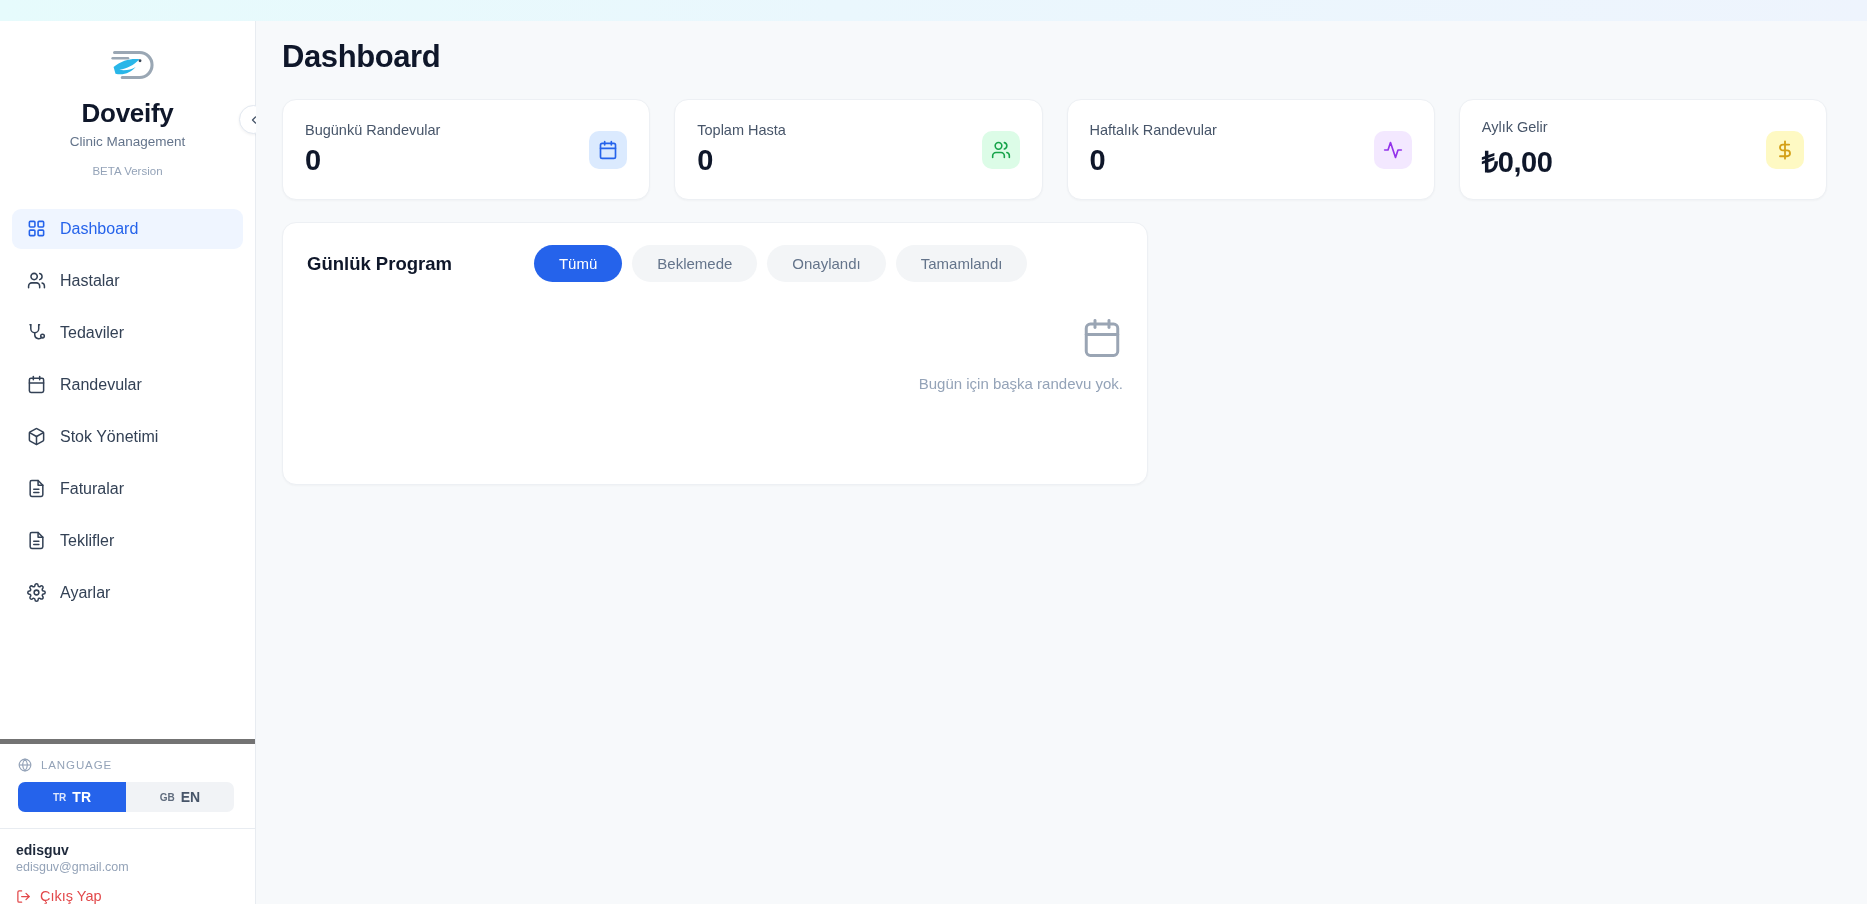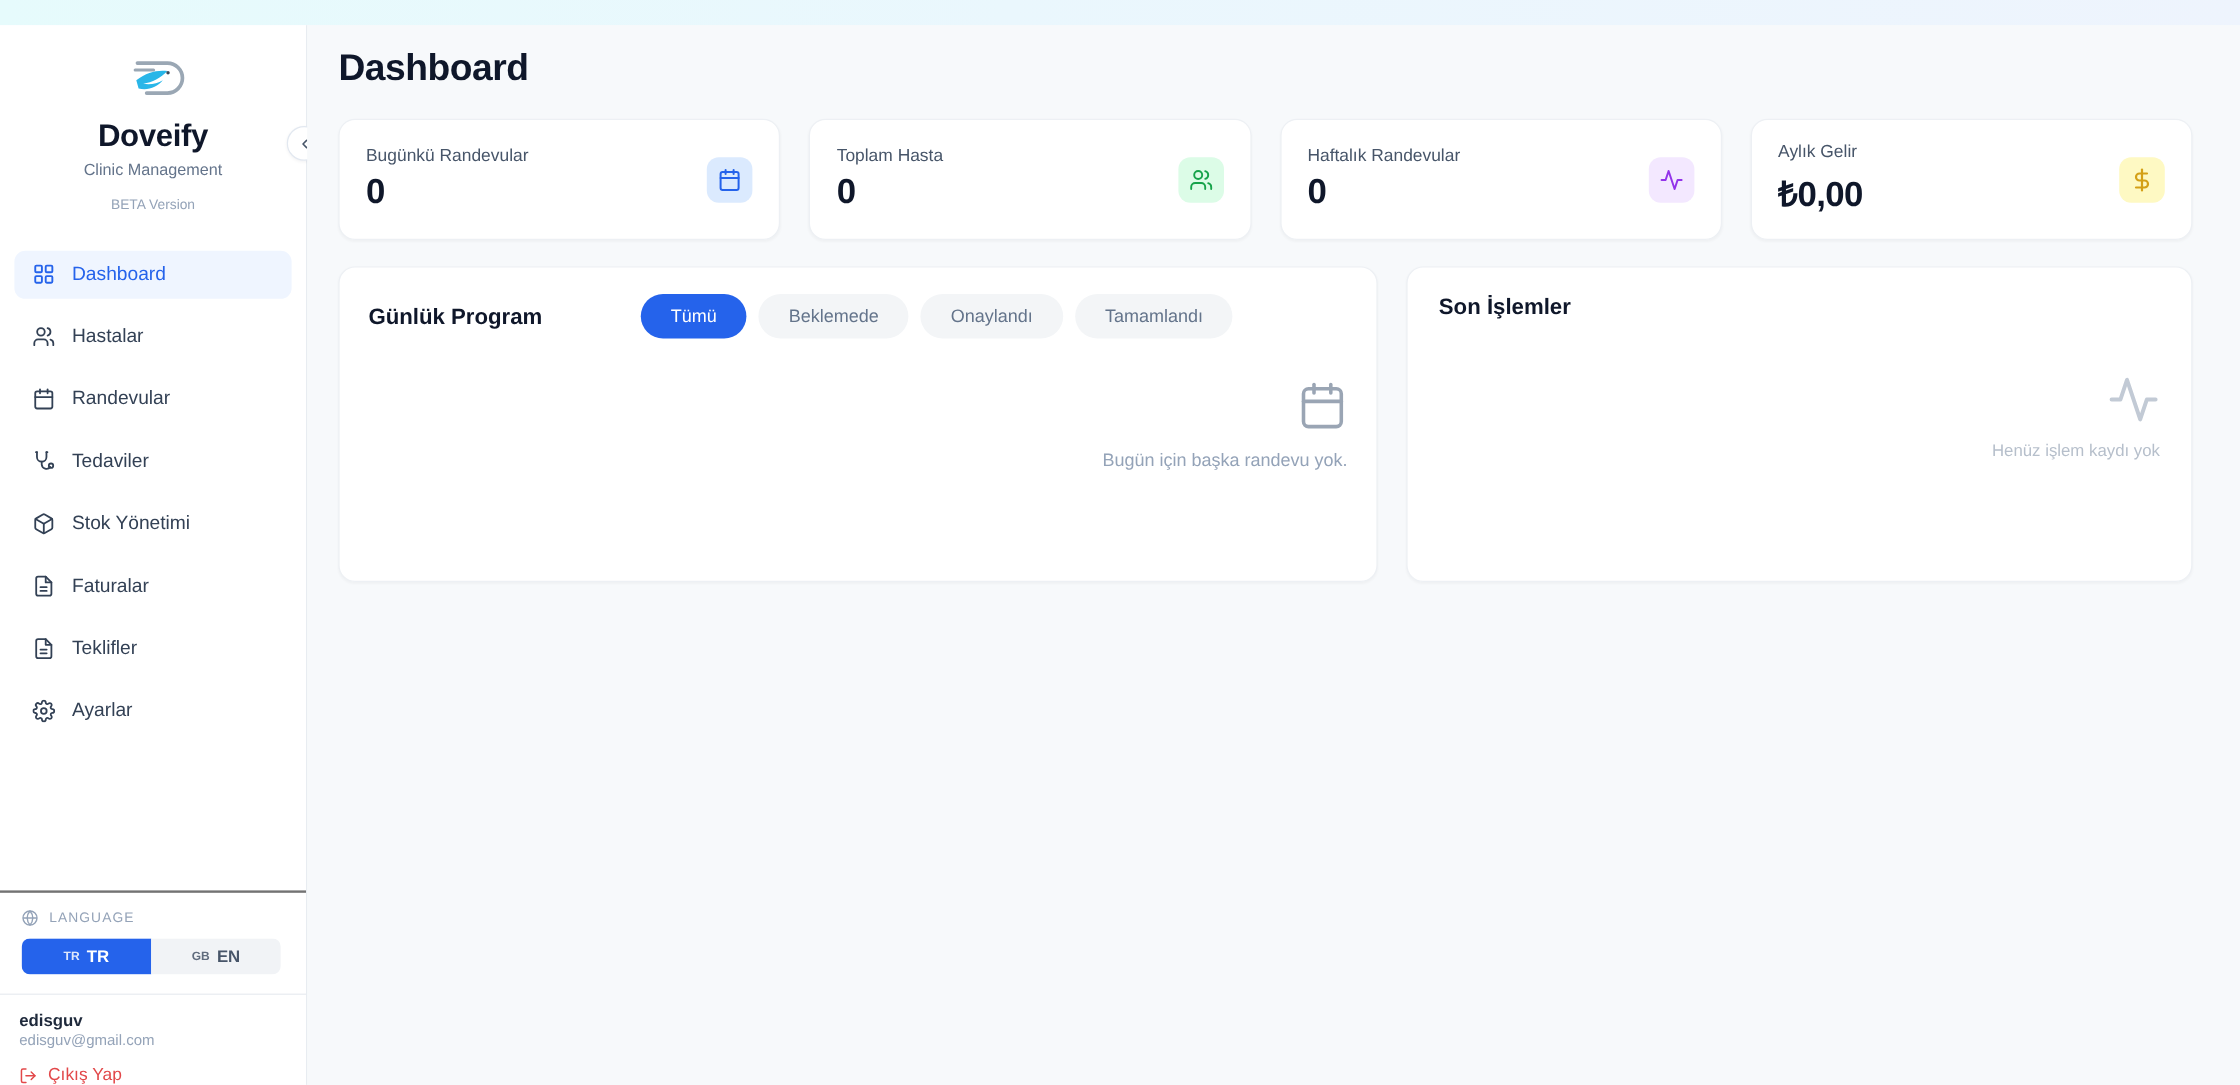--- a/index.html
+++ b/index.html
@@ -47,21 +47,21 @@
     display:flex; align-items:center; gap:14px;
     height:40px; padding:0 14px; margin-bottom:12px;
     border-radius:9px; cursor:pointer;
     color:#334155; font-size:16px;
   }
   .nav-item .ico{ width:20px; height:20px; display:flex; align-items:center; justify-content:center; flex:0 0 20px; }
   .nav-item.active{ background:#eff5ff; color:#2563eb; }
   .nav-item.active .ico{ color:#2563eb; }
 
   
-  .lang-block{ border-top:2px solid #737373; padding:14px 18px 16px;text-align:center; }
+  .lang-block{ border-top:5px solid #737373; padding:14px 18px 16px;text-align:center; }
   .lang-head{ display:flex; align-items:center; gap:9px; color:#94a3b8; font-size:11.5px; letter-spacing:.9px; margin-bottom:10px; }
   .lang-toggle{ display:flex; border-radius:7px; overflow:hidden; width:216px; }
   .lang-btn{
     flex:1; height:30px; display:flex; align-items:center; justify-content:center; gap:6px;
     background:#f1f3f6; color:#475569; font-size:14px; font-weight:bold; cursor:pointer;
   }
   .lang-btn .cc{ font-size:10px; font-weight:bold; opacity:.85; }
   .lang-btn.active{ background:#2563eb; color:#ffffff; }
 
   
@@ -162,40 +162,40 @@
             <path d="M22 21v-2a4 4 0 0 0-3-3.87"></path>
               <path d="M16 3.13a4 4 0 0 1 0 7.75"></path>
           </svg>
         </span>
         <span>Hastalar</span>
       </div>
 
       <div class="nav-item">
         <span class="ico">
           <svg width="19" height="19" viewBox="0 0 24 24" fill="none" stroke="currentColor" stroke-width="1.9" stroke-linecap="round" stroke-linejoin="round">
-            <rect x="3" y="4" width="18" height="18" rx="2"></rect>
-              <line x1="16" y1="2" x2="16" y2="6"></line>
-            <line x1="8" y1="2" x2="8" y2="6"></line>
-              <line x1="3" y1="10" x2="21" y2="10"></line>
-          </svg>
-        </span>
-        <span>Randevular</span>
-      </div>
-
-      <div class="nav-item">
-        <span class="ico">
-          <svg width="19" height="19" viewBox="0 0 24 24" fill="none" stroke="currentColor" stroke-width="1.9" stroke-linecap="round" stroke-linejoin="round">
             <path d="M4.8 2.3v5a5 5 0 0 0 10 0v-5"></path>
               <path d="M4.8 2.3h-1"></path>
               <path d="M15.8 2.3h-1"></path>
             <path d="M9.8 12.3v3a5 5 0 0 0 9 2.5"></path>
               <circle cx="19.6" cy="16.5" r="2.3"></circle>
           </svg>
         </span>
         <span>Tedaviler</span>
+      </div>
+
+      <div class="nav-item">
+        <span class="ico">
+          <svg width="19" height="19" viewBox="0 0 24 24" fill="none" stroke="currentColor" stroke-width="1.9" stroke-linecap="round" stroke-linejoin="round">
+            <rect x="3" y="4" width="18" height="18" rx="2"></rect>
+              <line x1="16" y1="2" x2="16" y2="6"></line>
+            <line x1="8" y1="2" x2="8" y2="6"></line>
+              <line x1="3" y1="10" x2="21" y2="10"></line>
+          </svg>
+        </span>
+        <span>Randevular</span>
       </div>
 
       <div class="nav-item">
         <span class="ico">
           <svg width="19" height="19" viewBox="0 0 24 24" fill="none" stroke="currentColor" stroke-width="1.9" stroke-linecap="round" stroke-linejoin="round">
             <path d="M21 16V8a2 2 0 0 0-1-1.73l-7-4a2 2 0 0 0-2 0l-7 4A2 2 0 0 0 3 8v8a2 2 0 0 0 1 1.73l7 4a2 2 0 0 0 2 0l7-4A2 2 0 0 0 21 16z"></path>
             <polyline points="3.3 7 12 12 20.7 7"></polyline>
               <line x1="12" y1="22" x2="12" y2="12"></line>
           </svg>
         </span>
@@ -361,26 +361,17 @@
           <svg width="42" height="42" viewBox="0 0 24 24" fill="none" stroke="#9aa5b4" stroke-width="1.7" stroke-linecap="round" stroke-linejoin="round">
             <rect x="3" y="4" width="18" height="18" rx="2.4"></rect>
               <line x1="16" y1="2" x2="16" y2="6"></line>
             <line x1="8" y1="2" x2="8" y2="6"></line>
               <line x1="3" y1="10" x2="21" y2="10"></line>
           </svg>
           <div class="empty-text">Bugün için başka randevu yok.</div>
         </div>
       </div>
 
-      <div class="panel panel-right">
-        <div class="panel-title">Son İşlemler</div>
-        <div class="empty empty-right">
-          <svg width="44" height="44" viewBox="0 0 24 24" fill="none" stroke="#c2cad5" stroke-width="1.8" stroke-linecap="round" stroke-linejoin="round">
-            <polyline points="22 12 18 12 15 21 9 3 6 12 2 12"></polyline>
-          </svg>
-          <div class="empty-text-r">Henüz işlem kaydı yok</div>
-        </div>
-      </div>
 
     </section>
 
   </main>
 </div>
 
 </body></html>

